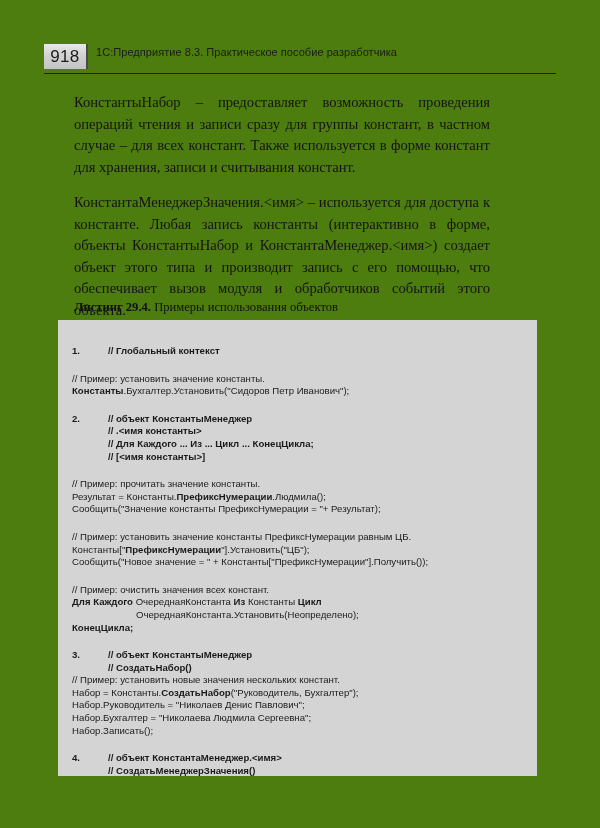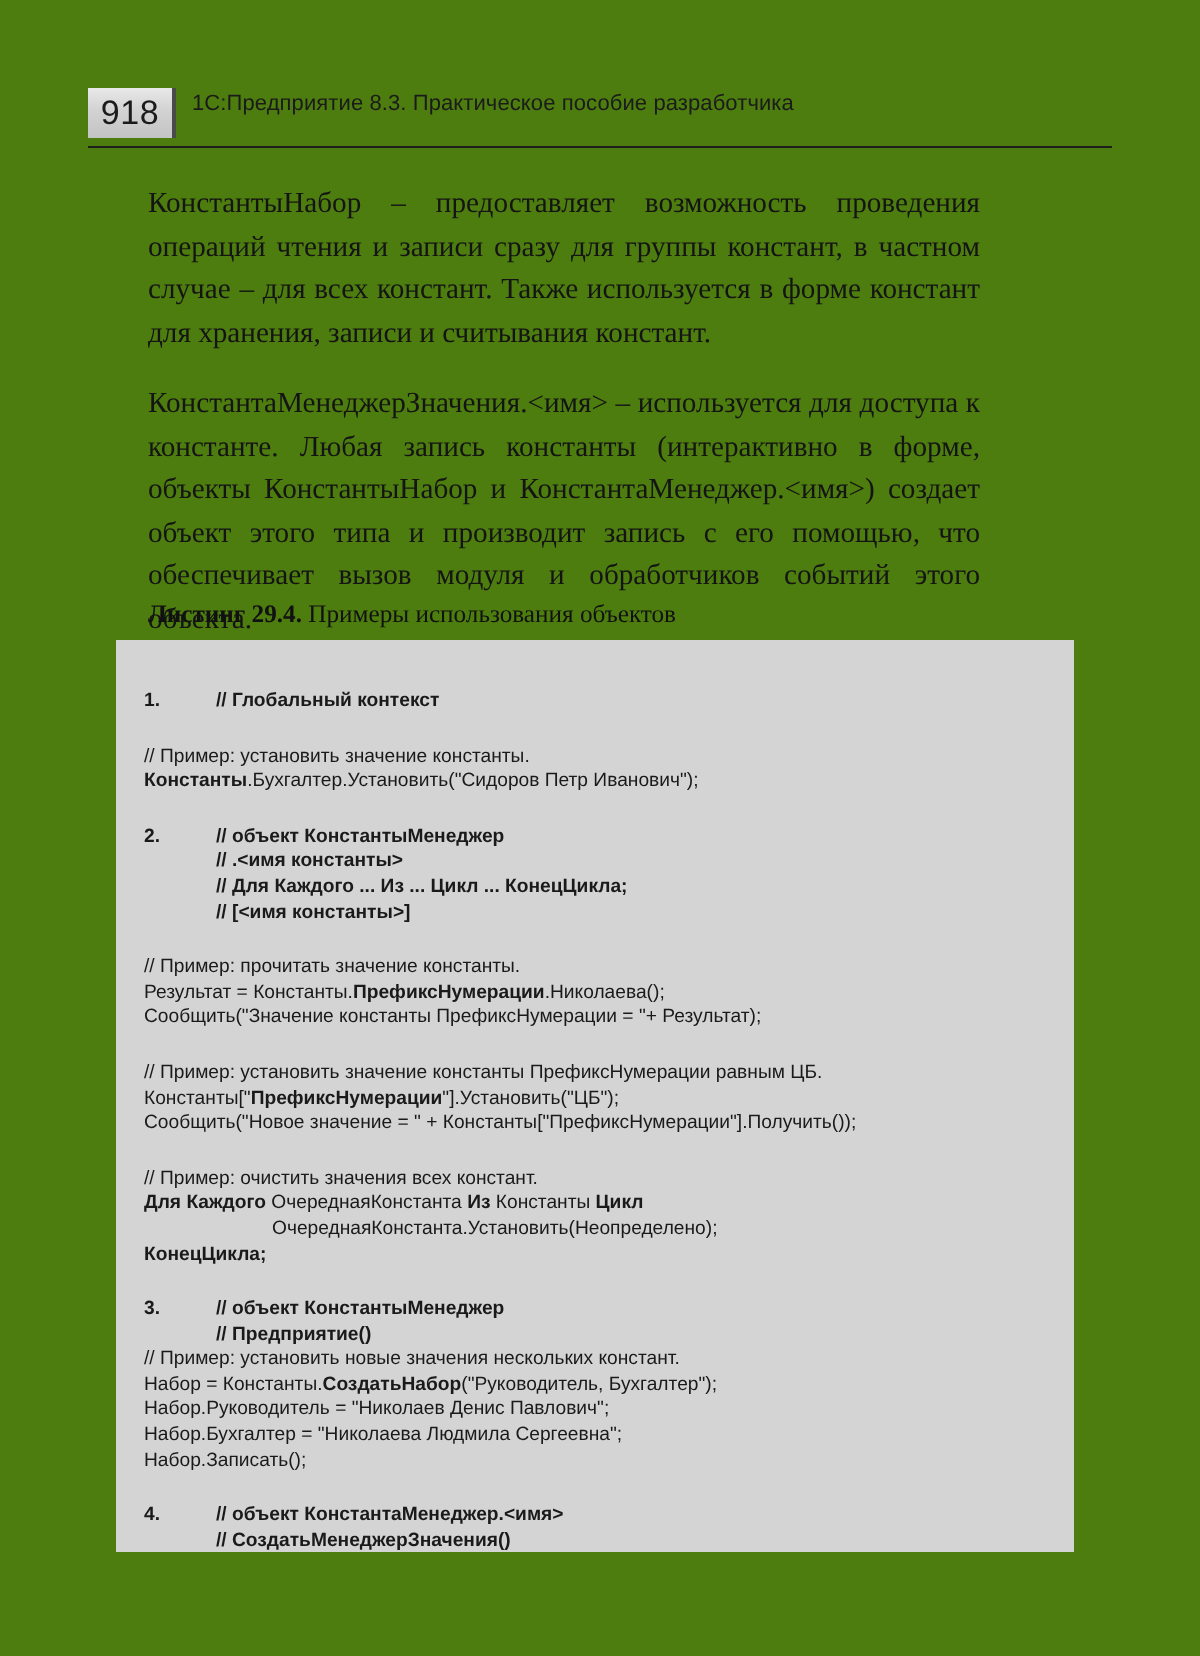--- a/index.html
+++ b/index.html
@@ -176,21 +176,21 @@
     <div class="code-line blank"></div>
     <div class="code-line blank-sm"></div>
 
     <div class="code-line num"><span class="num-label">2.</span><b class="cmt-b">// объект КонстантыМенеджер</b></div>
     <div class="code-line ind1"><b class="cmt-b">// .&lt;имя константы&gt;</b></div>
     <div class="code-line ind1"><b class="cmt-b">// Для Каждого ... Из ... Цикл ... КонецЦикла;</b></div>
     <div class="code-line ind1"><b class="cmt-b">// [&lt;имя константы&gt;]</b></div>
     <div class="code-line blank"></div>
     <div class="code-line blank-sm"></div>
     <div class="code-line"><span>// Пример: прочитать значение константы.</span></div>
-    <div class="code-line"><span>Результат = Константы.</span><b class="kw">ПрефиксНумерации</b><span>.Николаева();</span></div>
+    <div class="code-line"><span>Результат = Константы.</span><b class="kw">ПрефиксНумерации</b><span>.Людмила();</span></div>
     <div class="code-line"><span>Сообщить("Значение константы ПрефиксНумерации = "+ Результат);</span></div>
 
     <div class="code-line blank"></div>
     <div class="code-line blank-sm"></div>
 
     <div class="code-line"><span>// Пример: установить значение константы ПрефиксНумерации равным ЦБ.</span></div>
     <div class="code-line"><span>Константы["</span><b class="kw">ПрефиксНумерации</b><span>"].Установить("ЦБ");</span></div>
     <div class="code-line"><span>Сообщить("Новое значение = " + Константы["ПрефиксНумерации"].Получить());</span></div>
 
     <div class="code-line blank"></div>
@@ -198,21 +198,21 @@
 
     <div class="code-line"><span>// Пример: очистить значения всех констант.</span></div>
     <div class="code-line"><b class="kw">Для Каждого</b><span> ОчереднаяКонстанта </span><b class="kw">Из</b><span> Константы </span><b class="kw">Цикл</b></div>
     <div class="code-line ind2"><span>ОчереднаяКонстанта.Установить(Неопределено);</span></div>
     <div class="code-line"><b class="kw">КонецЦикла;</b></div>
 
     <div class="code-line blank"></div>
     <div class="code-line blank-sm"></div>
 
     <div class="code-line num"><span class="num-label">3.</span><b class="cmt-b">// объект КонстантыМенеджер</b></div>
-    <div class="code-line ind1"><b class="cmt-b">// Предприятие()</b></div>
+    <div class="code-line ind1"><b class="cmt-b">// СоздатьНабор()</b></div>
     <div class="code-line"><span>// Пример: установить новые значения нескольких констант.</span></div>
     <div class="code-line"><span>Набор = Константы.</span><b class="kw">СоздатьНабор</b><span>("Руководитель, Бухгалтер");</span></div>
     <div class="code-line"><span>Набор.Руководитель = "Николаев Денис Павлович";</span></div>
     <div class="code-line"><span>Набор.Бухгалтер = "Николаева Людмила Сергеевна";</span></div>
     <div class="code-line"><span>Набор.Записать();</span></div>
 
     <div class="code-line blank"></div>
     <div class="code-line blank-sm"></div>
 
     <div class="code-line num"><span class="num-label">4.</span><b class="cmt-b">// объект КонстантаМенеджер.&lt;имя&gt;</b></div>

